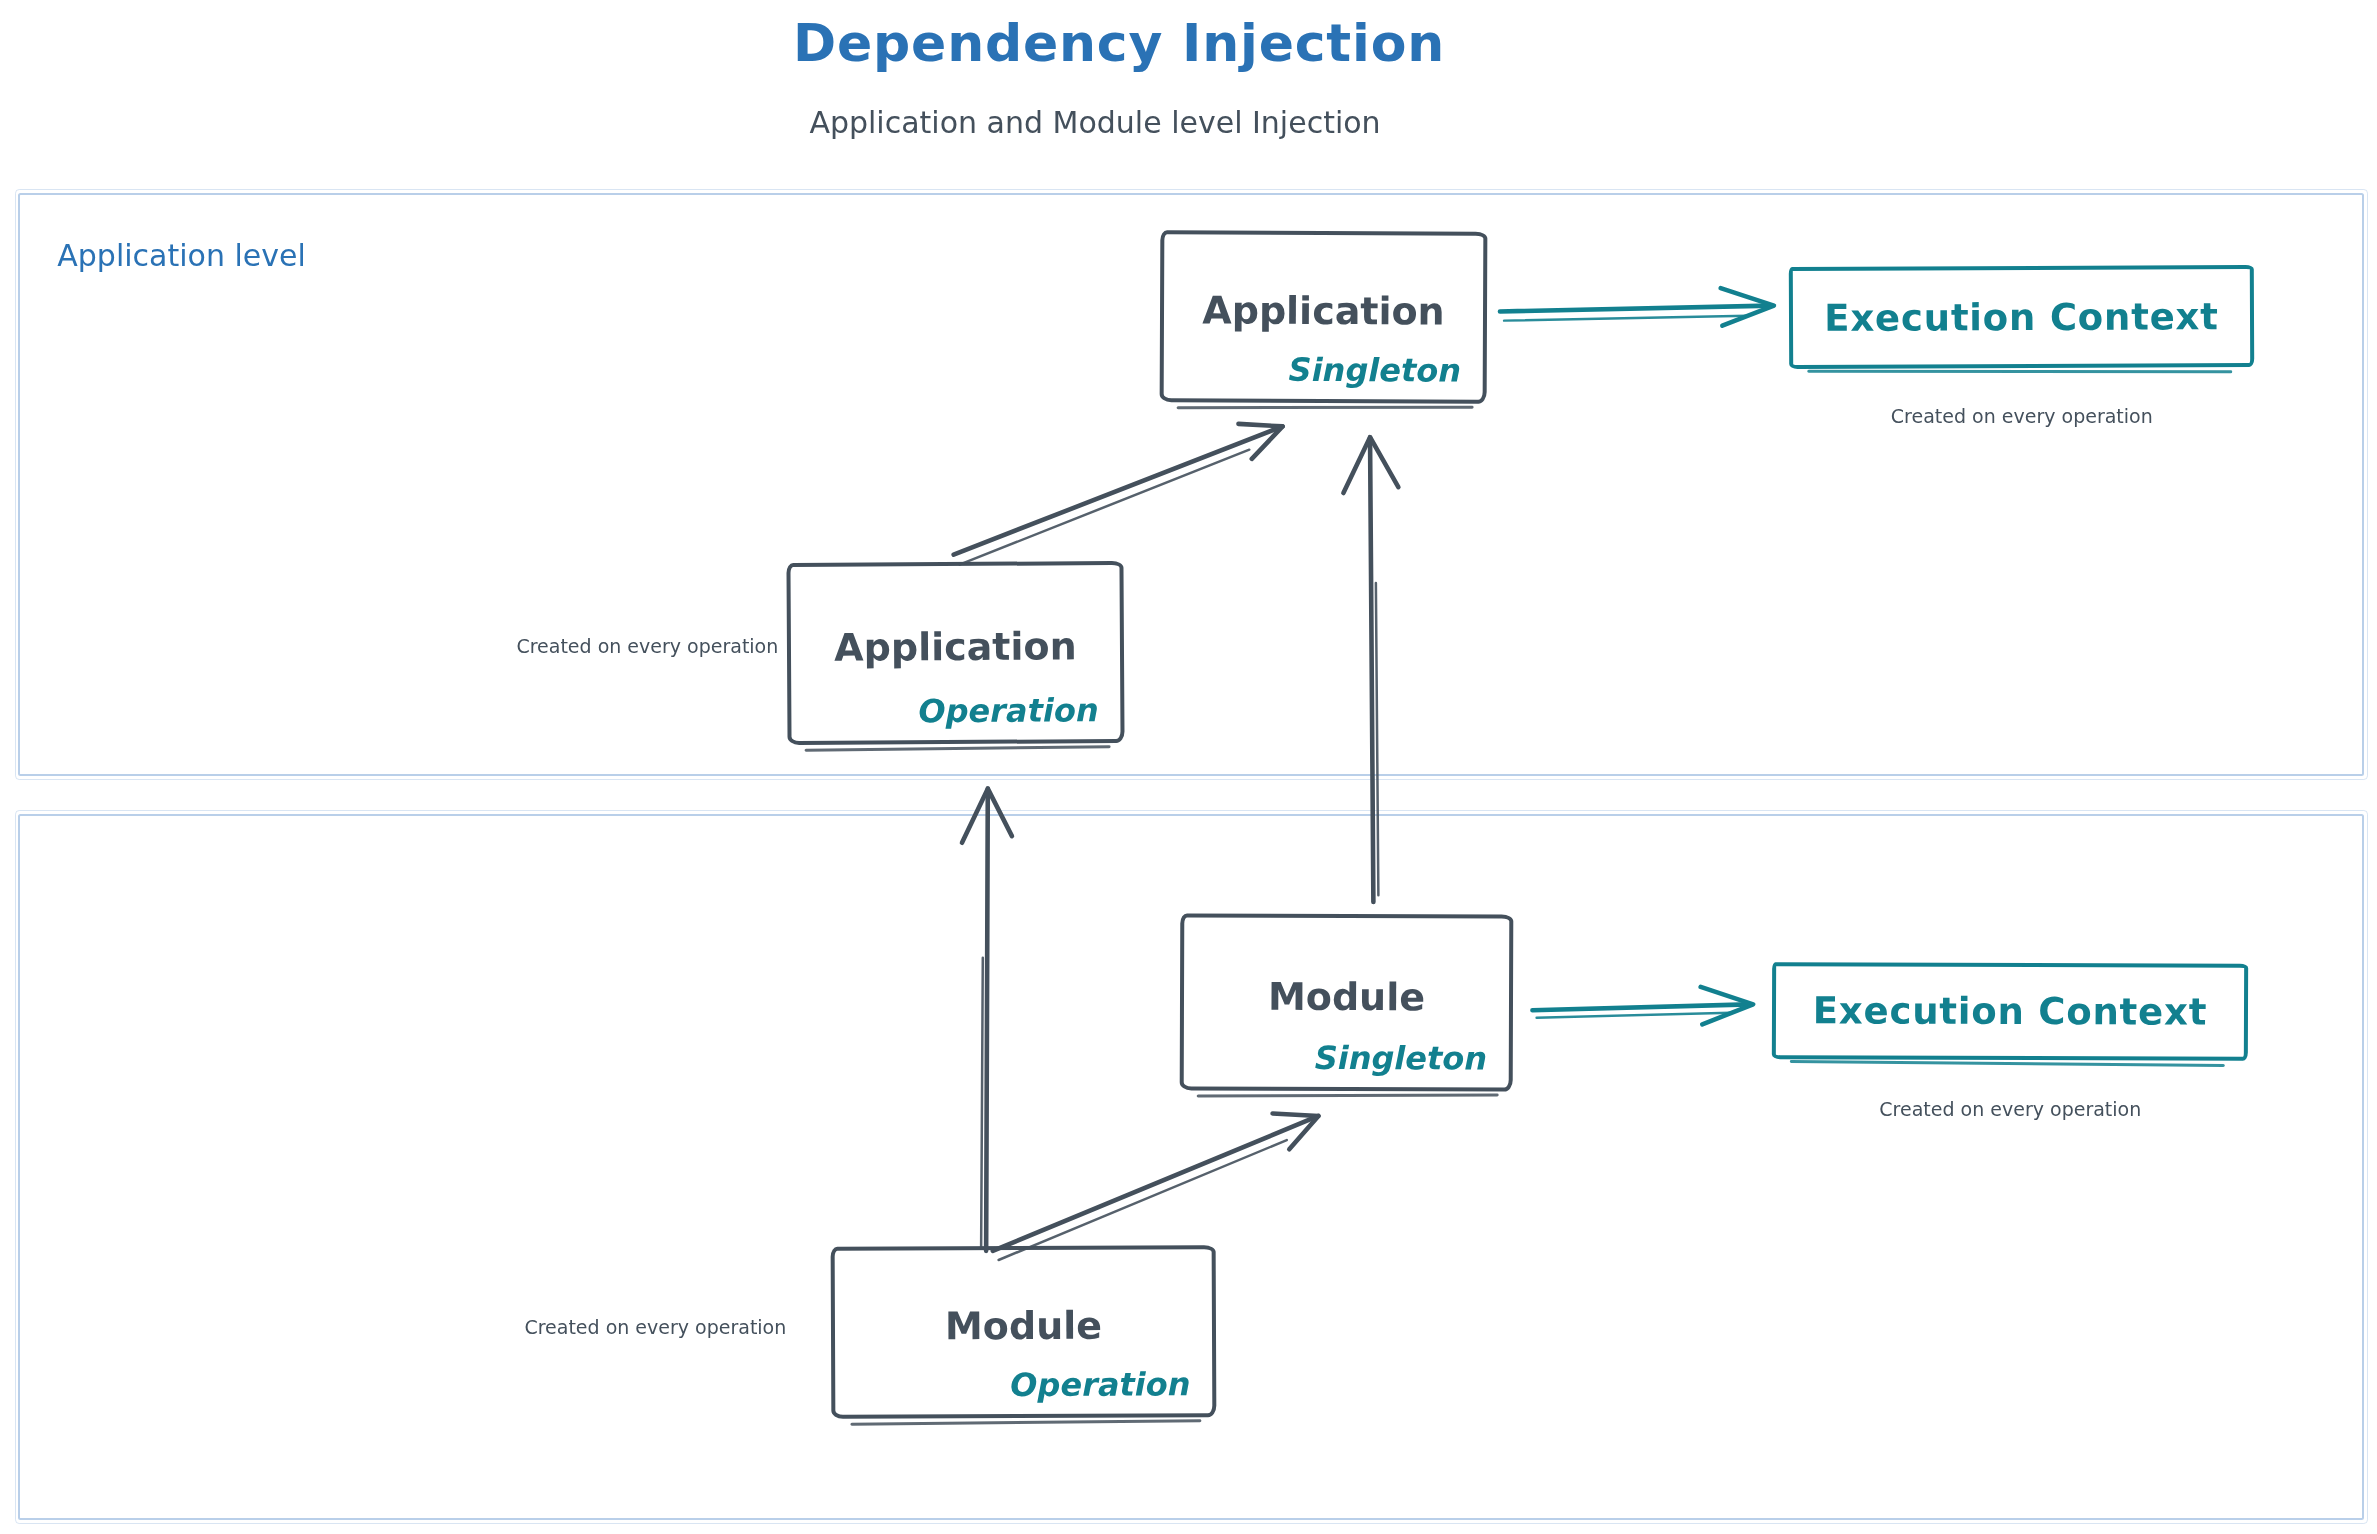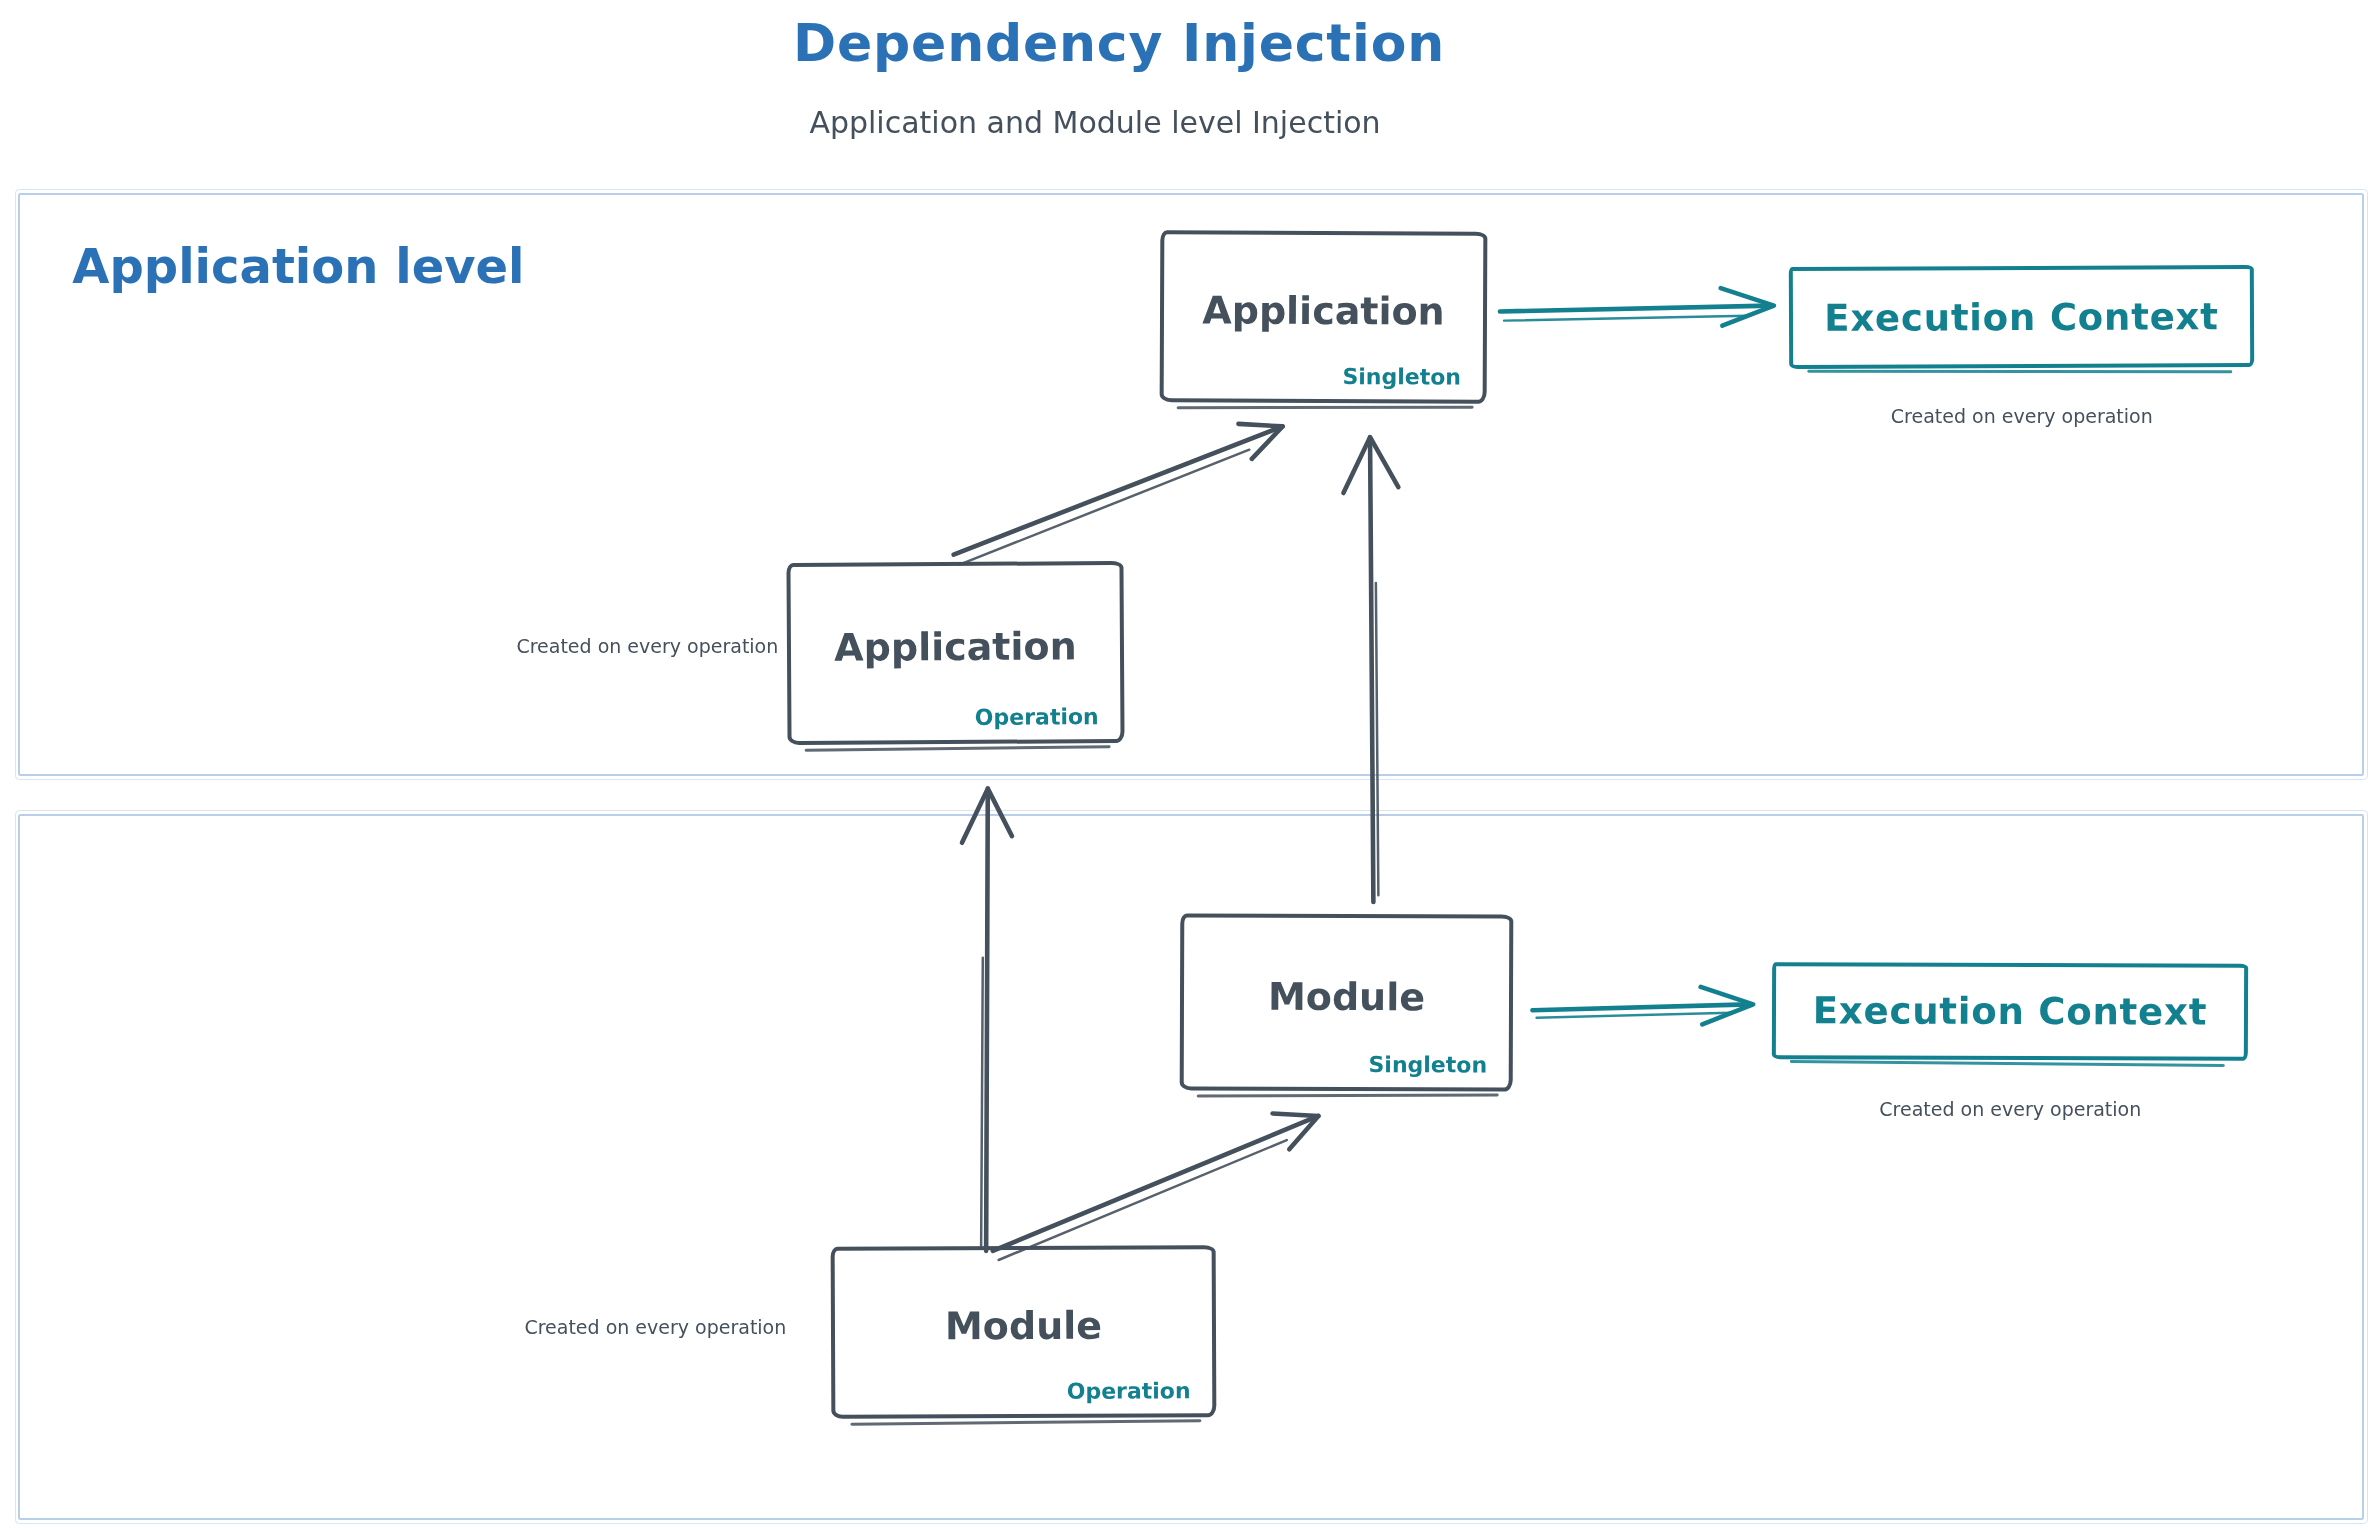--- a/index.html
+++ b/index.html
@@ -31,37 +31,37 @@
     position:absolute;left:18.3px;width:2346px;
     border:2.1px solid var(--section-border);border-radius:2.5px;background:transparent;
   }
   .level-section::after{
     content:"";position:absolute;inset:-5.8px;border:1.2px solid var(--section-border);
     opacity:.55;border-radius:4.2px;pointer-events:none;
   }
   .app-level{top:193px;height:583px;}
   .module-level{top:814px;height:706px;}
   .level-label{
-    position:absolute;font-size:48px;font-weight:700;color:var(--blue);white-space:nowrap;margin-left:15px;
+    position:absolute;font-size:30px;font-weight:400;color:var(--blue);white-space:nowrap;
   }
 
   
   .injector-box{
     position:absolute;background:#fff;border:4.2px solid var(--dark);
     border-radius:6.7px 11.7px 8.3px 11.7px / 10px 6.7px 11.7px 8.3px;
     display:flex;align-items:center;justify-content:center;
     --box-edge:var(--dark);
   }
   .injector-box::after{
     content:"";position:absolute;left:4%;right:3%;bottom:-9.2px;height:2.5px;
     background:var(--box-edge);opacity:.85;transform:rotate(-0.35deg);border-radius:1.7px;
   }
   .box-name{font-size:38px;font-weight:600;color:var(--dark);margin-top:-11.7px;white-space:nowrap;}
   .box-scope{
-    position:absolute;right:21.7px;bottom:10px;font-size:22px;font-weight:600;color:var(--teal);white-space:nowrap;
+    position:absolute;right:21.7px;bottom:10px;font-size:32px;font-weight:600;color:var(--teal);white-space:nowrap;font-style:italic;
   }
 
   .ec-box{
     position:absolute;background:#fff;border:4.2px solid var(--teal);
     border-radius:3.3px 8.3px 5px 8.3px / 6.7px 4.2px 8.3px 5px;
     display:flex;align-items:center;justify-content:center;
     --box-edge:var(--teal);
   }
   .ec-box::after{
     content:"";position:absolute;left:3%;right:4%;bottom:-8.3px;height:2.5px;

